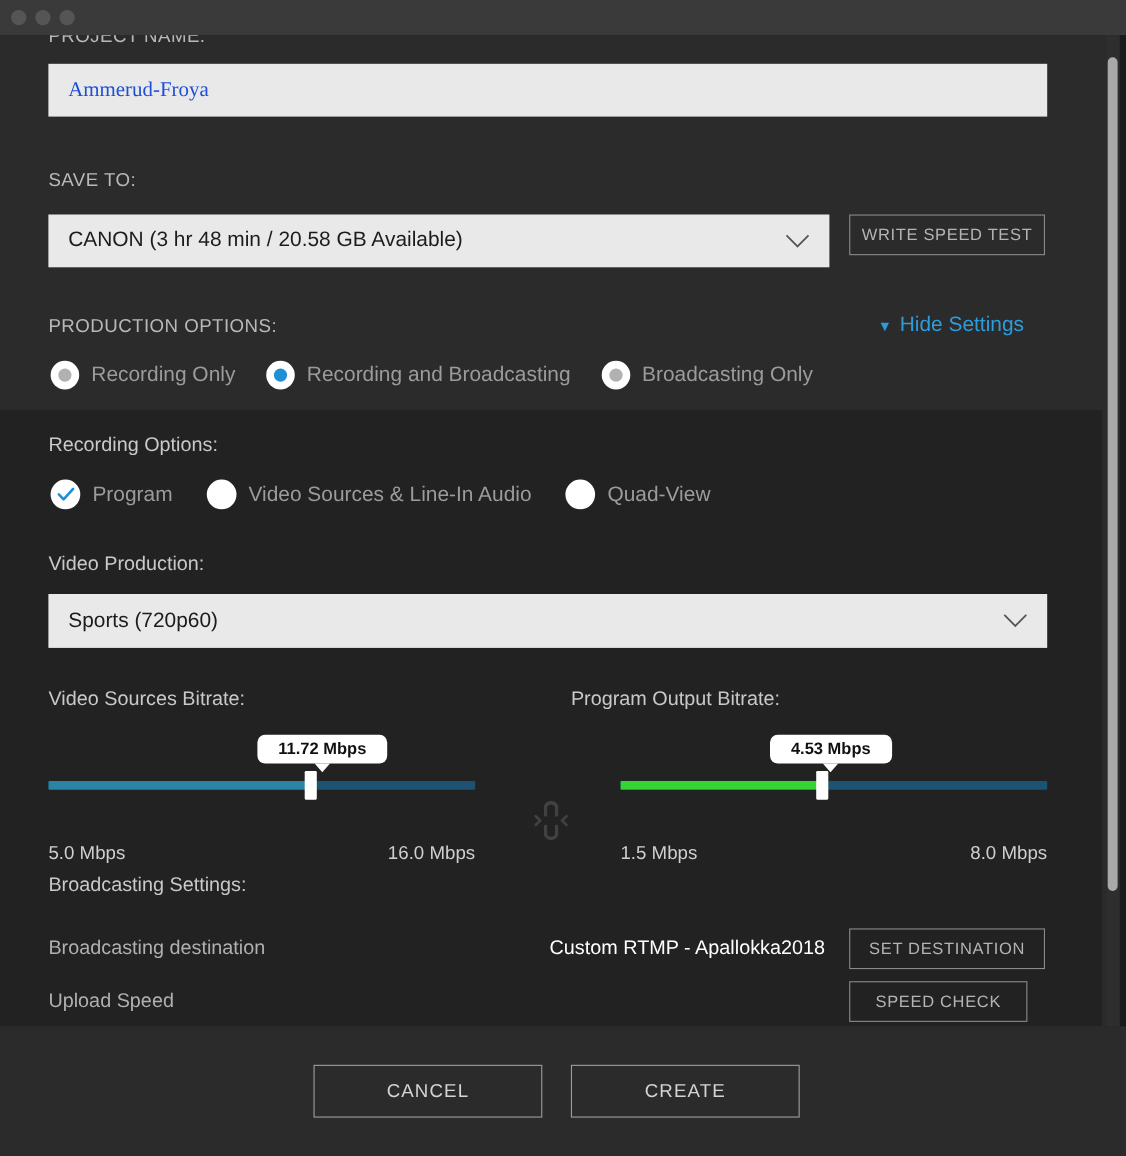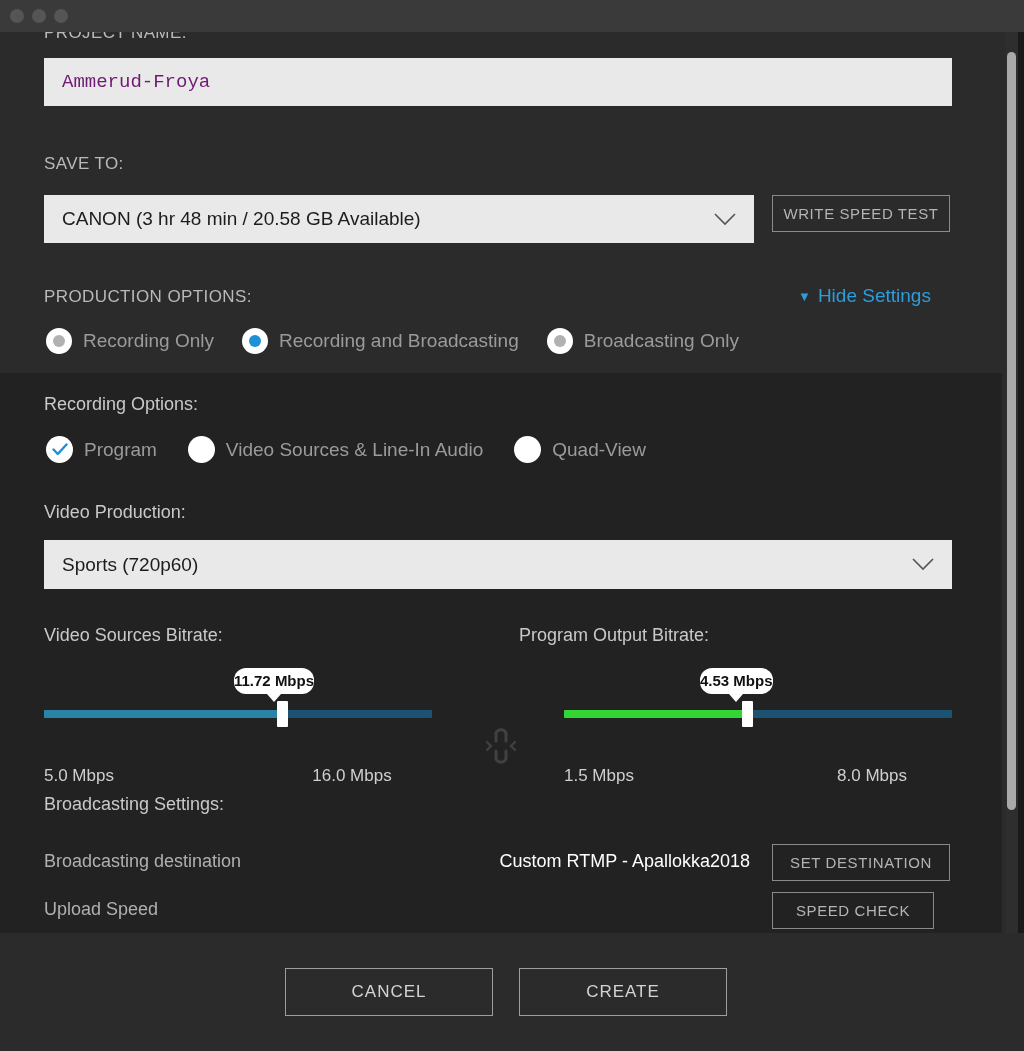--- a/index.html
+++ b/index.html
@@ -91,27 +91,27 @@
   }
   .sub-label {
     position: absolute;
     color: #c9c9c9;
     font-size: 18px;
   }
   
   .textinput {
     position: absolute;
     background: #e9e9e9;
-    color: #701a75;
+    color: #1d4ed8;
     font-size: 19px;
     border: none;
     outline: none;
     padding: 0 18px;
     box-sizing: border-box;
-    font-family: Liberation Mono, monospace;
+    font-family: Liberation Serif, serif;
   }
   
   .dropdown {
     position: absolute;
     background: #e9e9e9;
     color: #1c1c1c;
     font-size: 19px;
     display: flex;
     align-items: center;
     padding: 0 18px;
@@ -221,40 +221,40 @@
     height: 26px;
     background: #ffffff;
     border-radius: 1px;
   }
   .bubble {
     position: absolute;
     background: #ffffff;
     color: #111111;
     font-size: 15px;
     font-weight: bold;
-    padding: 4px 0 5px;
-    border-radius: 12px;
+    padding: 4px 19px 5px;
+    border-radius: 7px;
     white-space: nowrap;
   }
   .bubble .tail {
     position: absolute;
     bottom: -8px;
     left: 50%;
     margin-left: -7px;
     width: 0; height: 0;
     border-left: 7px solid transparent;
     border-right: 7px solid transparent;
     border-top: 8px solid #ffffff;
   }
   .range-min, .range-max {
     position: absolute;
     color: #cfcfcf;
     font-size: 17px;
   }
-  .range-max { text-align: center; }
+  .range-max { text-align: right; }
   .linkicon { position: absolute; }
   
   .bc-label {
     position: absolute;
     color: #b0b0b0;
     font-size: 18px;
   }
   .bc-value {
     position: absolute;
     color: #ffffff;

